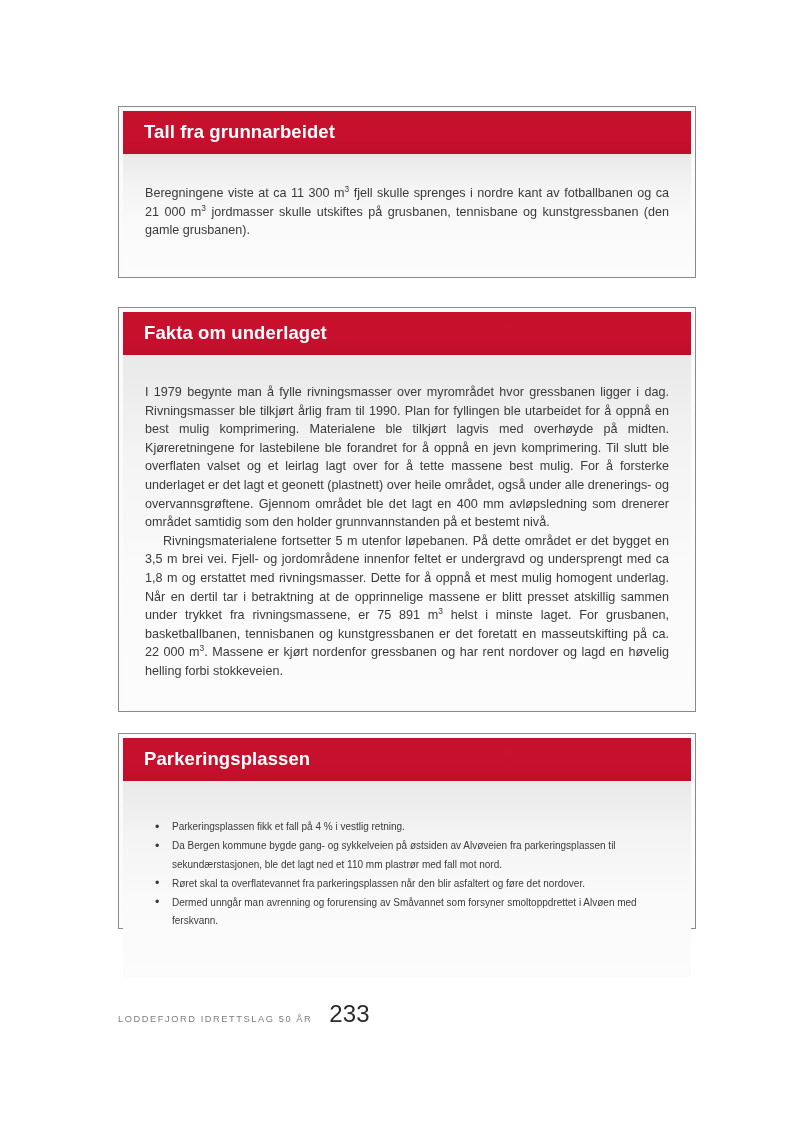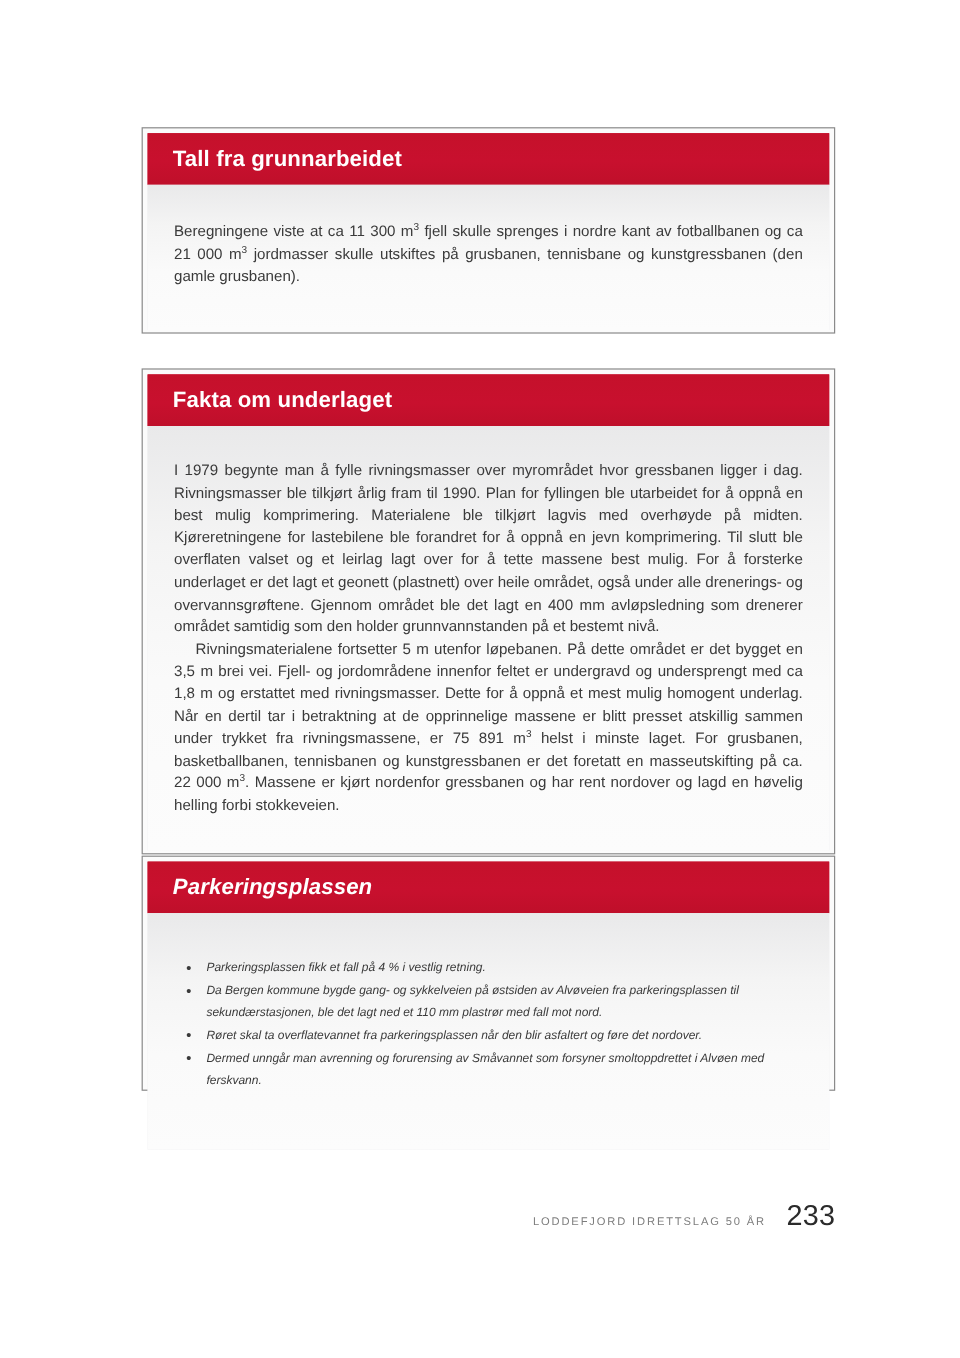--- a/index.html
+++ b/index.html
@@ -108,32 +108,32 @@
     color: #3a3a3a;
   }
 
   
   #box-1 { top: 106px;  height: 172px; }
   #box-1 .info-box-body { height: 121px; }
 
   #box-2 { top: 307px;  height: 405px; }
   #box-2 .info-box-body { height: 354px; padding-top: 28px; }
 
-  #box-3 { top: 713px;  height: 196px; font-style: italic; }
+  #box-3 { top: 733px;  height: 196px; }
   #box-3 .info-box-body { height: 197px; padding-top: 37px; }
 
   
   .page-footer {
     position: absolute;
     left: 118px;
     top: 1000px;
     width: 578px;
     display: flex;
     align-items: baseline;
-    justify-content: flex-end;
+    justify-content: flex-start;
   }
   .footer-book-title {
     font-size: 9.3px;
     letter-spacing: 1.55px;
     color: #7d7d7d;
     text-transform: uppercase;
     white-space: nowrap;
   }
   .footer-page-number {
     font-size: 24px;

